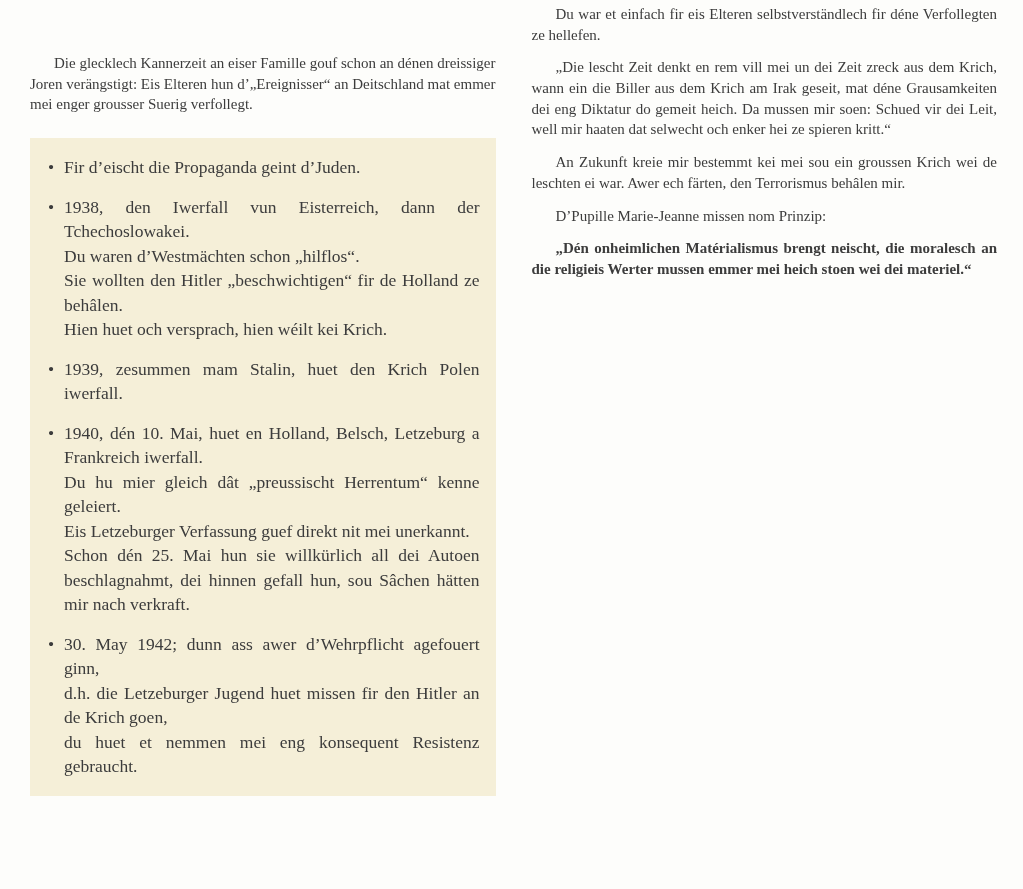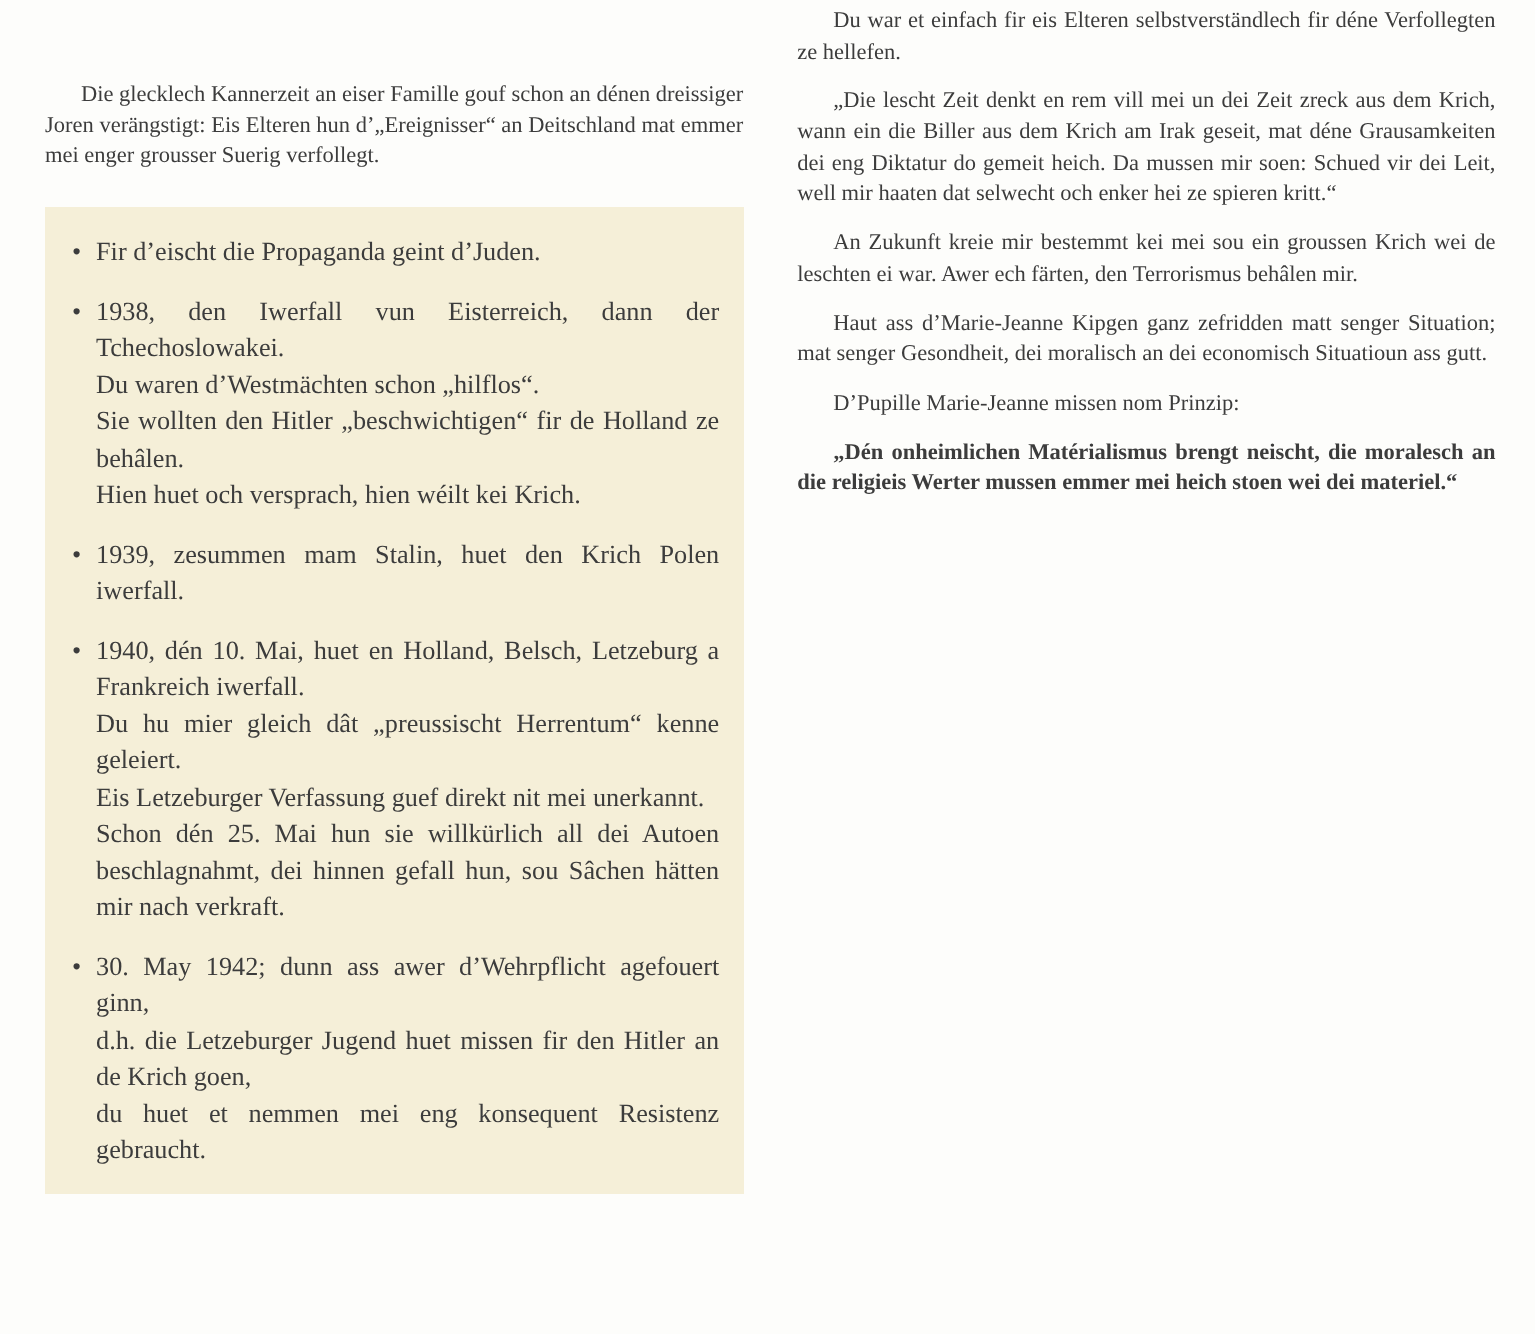--- a/index.html
+++ b/index.html
@@ -119,18 +119,17 @@
         </li>
       </ul>
     </div>
   </div>
 
   <div class="col col-right">
 
     <p class="para">Du war et einfach fir eis Elteren selbstverständlech fir déne Verfollegten ze hellefen.</p>
     <p class="para">„Die lescht Zeit denkt en rem vill mei un dei Zeit zreck aus dem Krich, wann ein die Biller aus dem Krich am Irak geseit, mat déne Grausamkeiten dei eng Diktatur do gemeit heich. Da mussen mir soen: Schued vir dei Leit, well mir haaten dat selwecht och enker hei ze spieren kritt.“</p>
     <p class="para">An Zukunft kreie mir bestemmt kei mei sou ein groussen Krich wei de leschten ei war. Awer ech färten, den Terrorismus behâlen mir.</p>
-    <p class="para">Haut ass d’Marie-Jeanne Kipgen ganz zefridden matt senger Situation; mat senger Gesondheit, dei moralisch an dei economisch Situatioun ass gutt.</p>
     <p class="para">D’Pupille Marie-Jeanne missen nom Prinzip:</p>
     <p class="para quote-emph">„Dén onheimlichen Matérialismus brengt neischt, die moralesch an die religieis Werter mussen emmer mei heich stoen wei dei materiel.“</p>
   </div>
 
 </div>
 
 </body></html>

